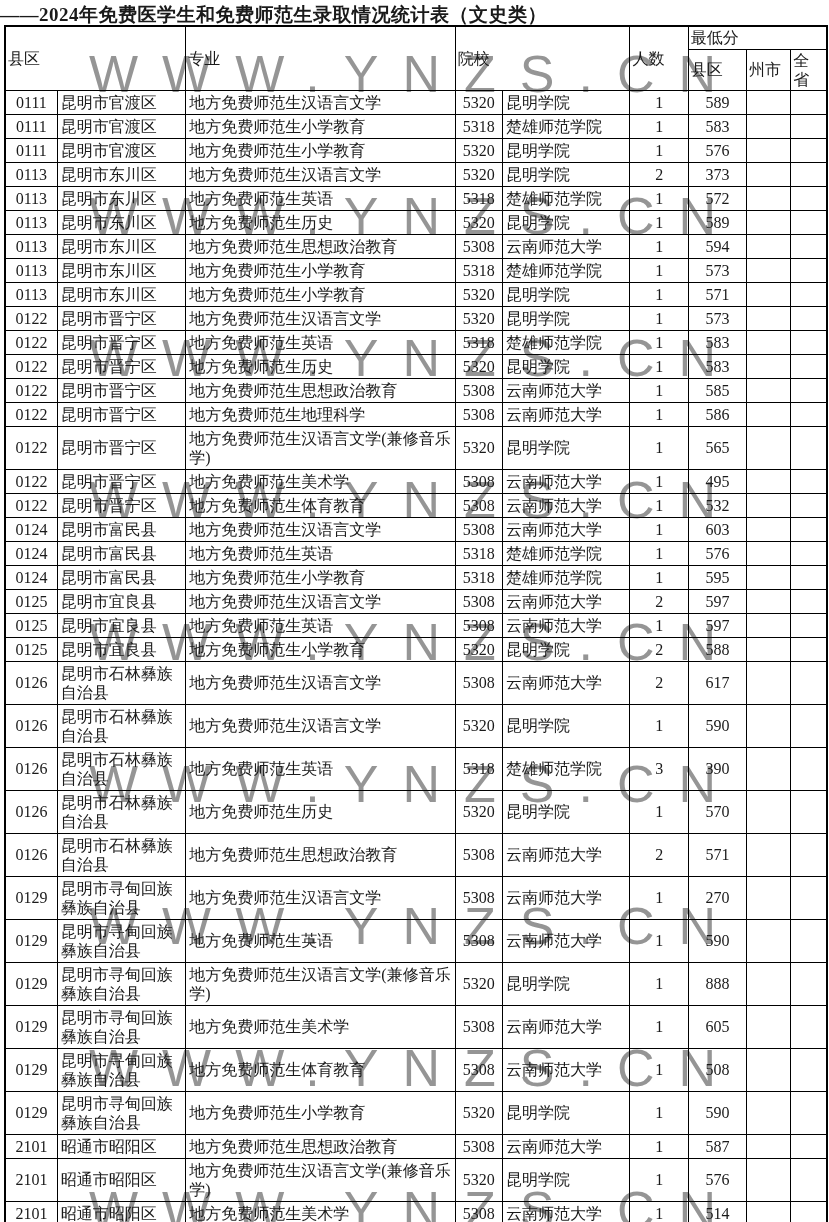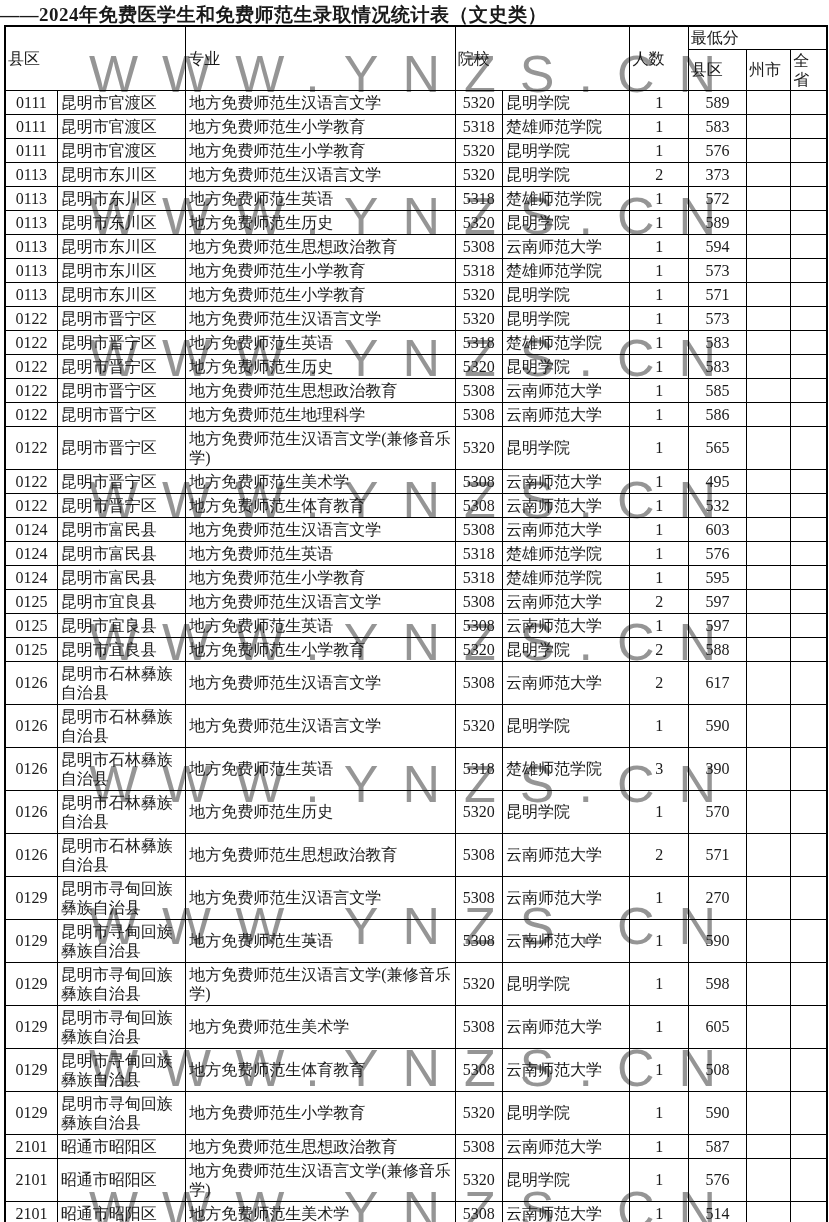--- a/index.html
+++ b/index.html
@@ -453,21 +453,21 @@
           <td class="tc"></td>
           <td class="tc"></td>
         </tr>
         <tr class="data-row">
           <td class="tc">0129</td>
           <td class="tl">昆明市寻甸回族彝族自治县</td>
           <td class="tl">地方免费师范生汉语言文学(兼修音乐学)</td>
           <td class="tc">5320</td>
           <td class="tl">昆明学院</td>
           <td class="tc">1</td>
-          <td class="tc">598</td>
+          <td class="tc">888</td>
           <td class="tc"></td>
           <td class="tc"></td>
         </tr>
         <tr class="data-row">
           <td class="tc">0129</td>
           <td class="tl">昆明市寻甸回族彝族自治县</td>
           <td class="tl">地方免费师范生美术学</td>
           <td class="tc">5308</td>
           <td class="tl">云南师范大学</td>
           <td class="tc">1</td>

